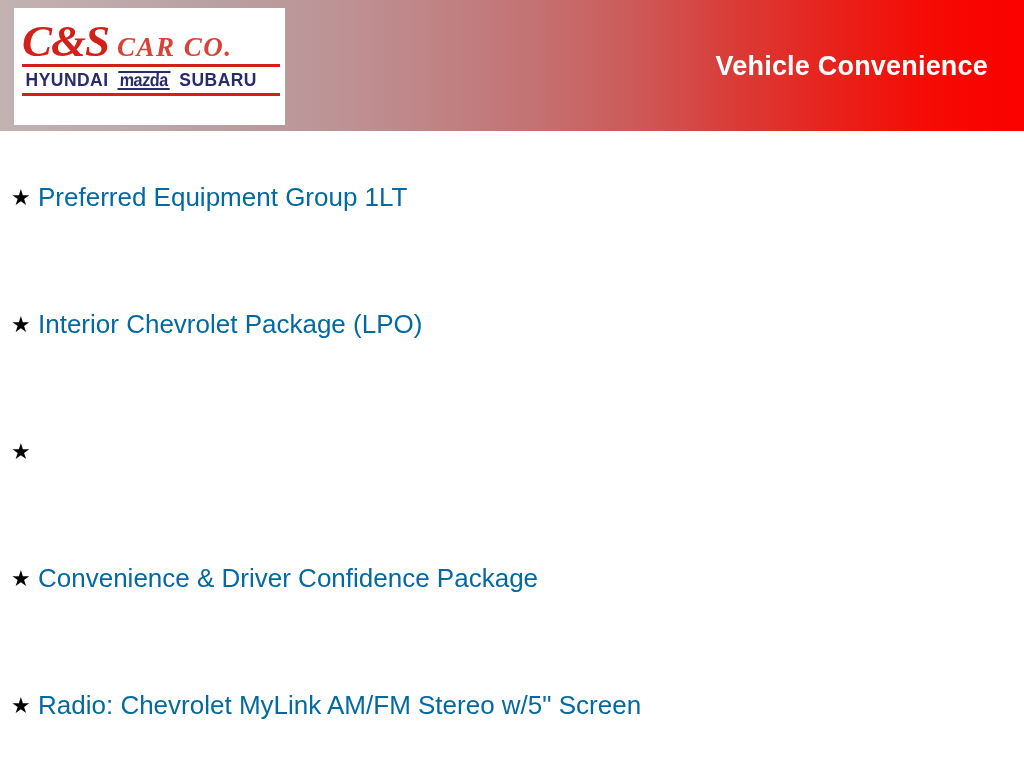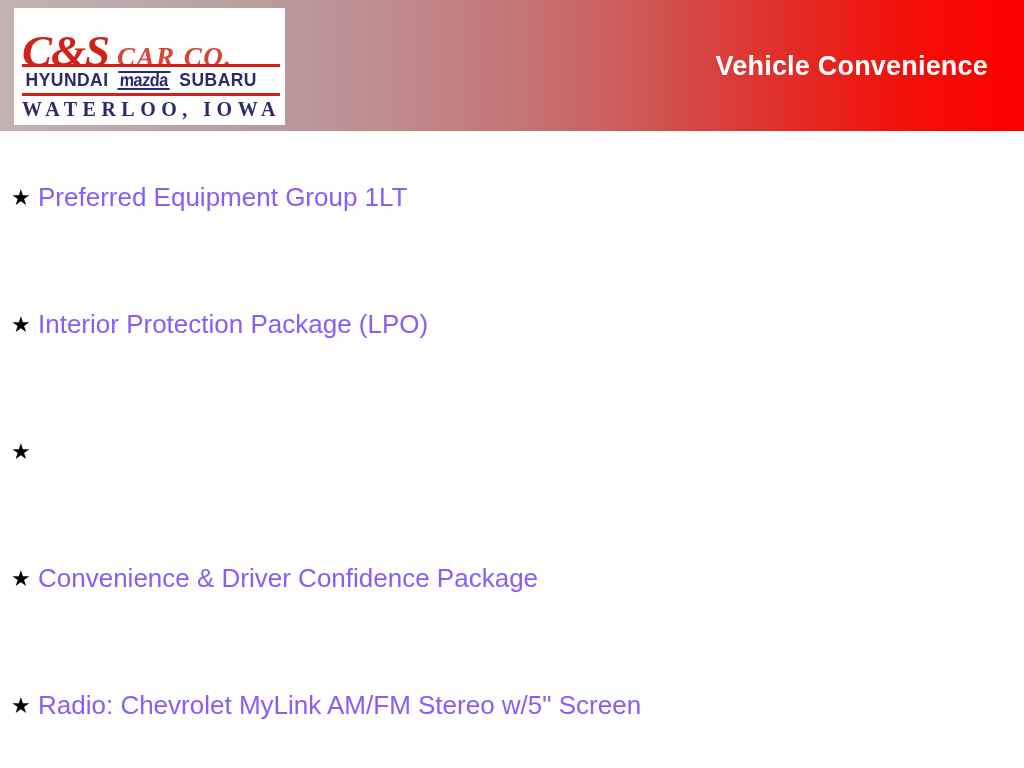--- a/index.html
+++ b/index.html
@@ -55,21 +55,21 @@
   .logo-inner {
     position: absolute;
     left: 0;
     top: 0;
     width: 271px;
     height: 117px;
   }
   .logo-line1 {
     position: absolute;
     left: 8px;
-    top: 17px;
+    top: 7px;
     width: 258px;
     height: 46px;
     white-space: nowrap;
   }
   .logo-cs {
     font-family: "Liberation Serif", serif;
     font-style: italic;
     font-weight: bold;
     font-size: 45px;
     color: #d32119;
@@ -194,21 +194,21 @@
     font-size: 22px;
     line-height: 1;
     color: #000000;
     text-align: left;
     font-family: "DejaVu Sans", sans-serif;
   }
   .bullet-text {
     flex: 0 0 auto;
     font-family: "Liberation Sans", sans-serif;
     font-size: 26px;
-    color: #8b5cf6;
+    color: #0369a1;
     line-height: 1.15;
   }
 </style>
 </head>
 <body>
 
 <div class="slide">
 
   <div class="header">
 
@@ -220,39 +220,38 @@
         </div>
 
         <div class="rule-top"></div>
 
         <div class="logo-brands">
           <span class="brand-hyundai">HYUNDAI</span><span class="brand-mazda">mazda</span><span class="brand-subaru">SUBARU</span>
         </div>
 
         <div class="rule-bottom"></div>
 
-        <div class="logo-city">WATERLOO, IOWA</div>
 
       </div>
     </div>
 
     <div class="header-title">Vehicle Convenience</div>
 
   </div>
 
   <ul class="bullet-list">
 
     <li class="bullet-item">
       <span class="bullet-marker">★</span>
       <span class="bullet-text">Preferred Equipment Group 1LT</span>
     </li>
 
     <li class="bullet-item">
       <span class="bullet-marker">★</span>
-      <span class="bullet-text">Interior Protection Package (LPO)</span>
+      <span class="bullet-text">Interior Chevrolet Package (LPO)</span>
     </li>
 
     <li class="bullet-item">
       <span class="bullet-marker">★</span>
     </li>
 
     <li class="bullet-item">
       <span class="bullet-marker">★</span>
       <span class="bullet-text">Convenience &amp; Driver Confidence Package</span>
     </li>

